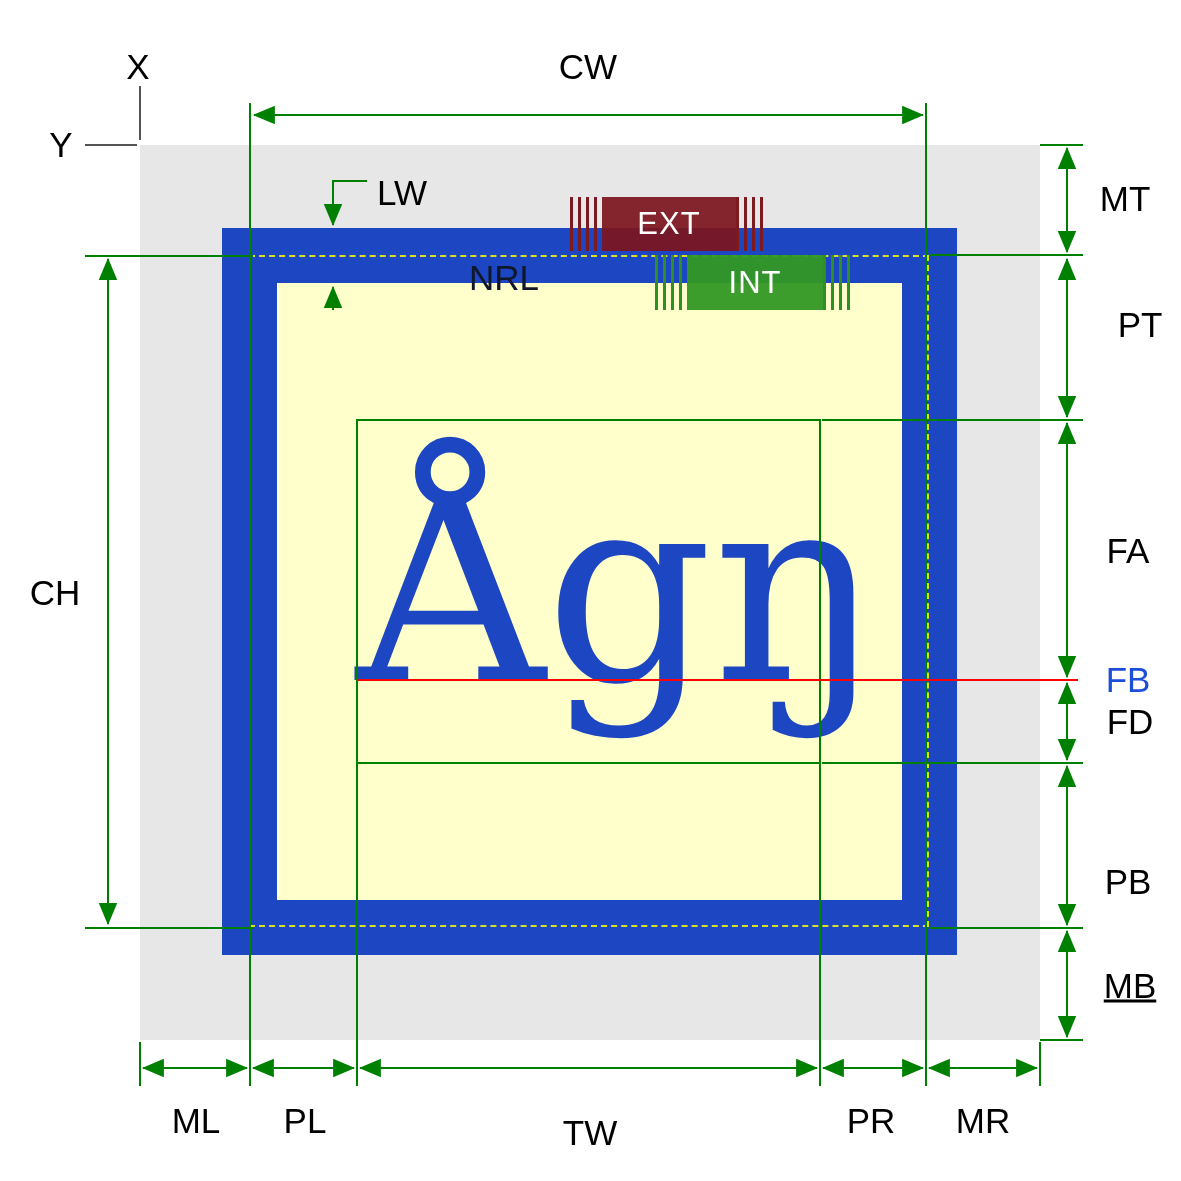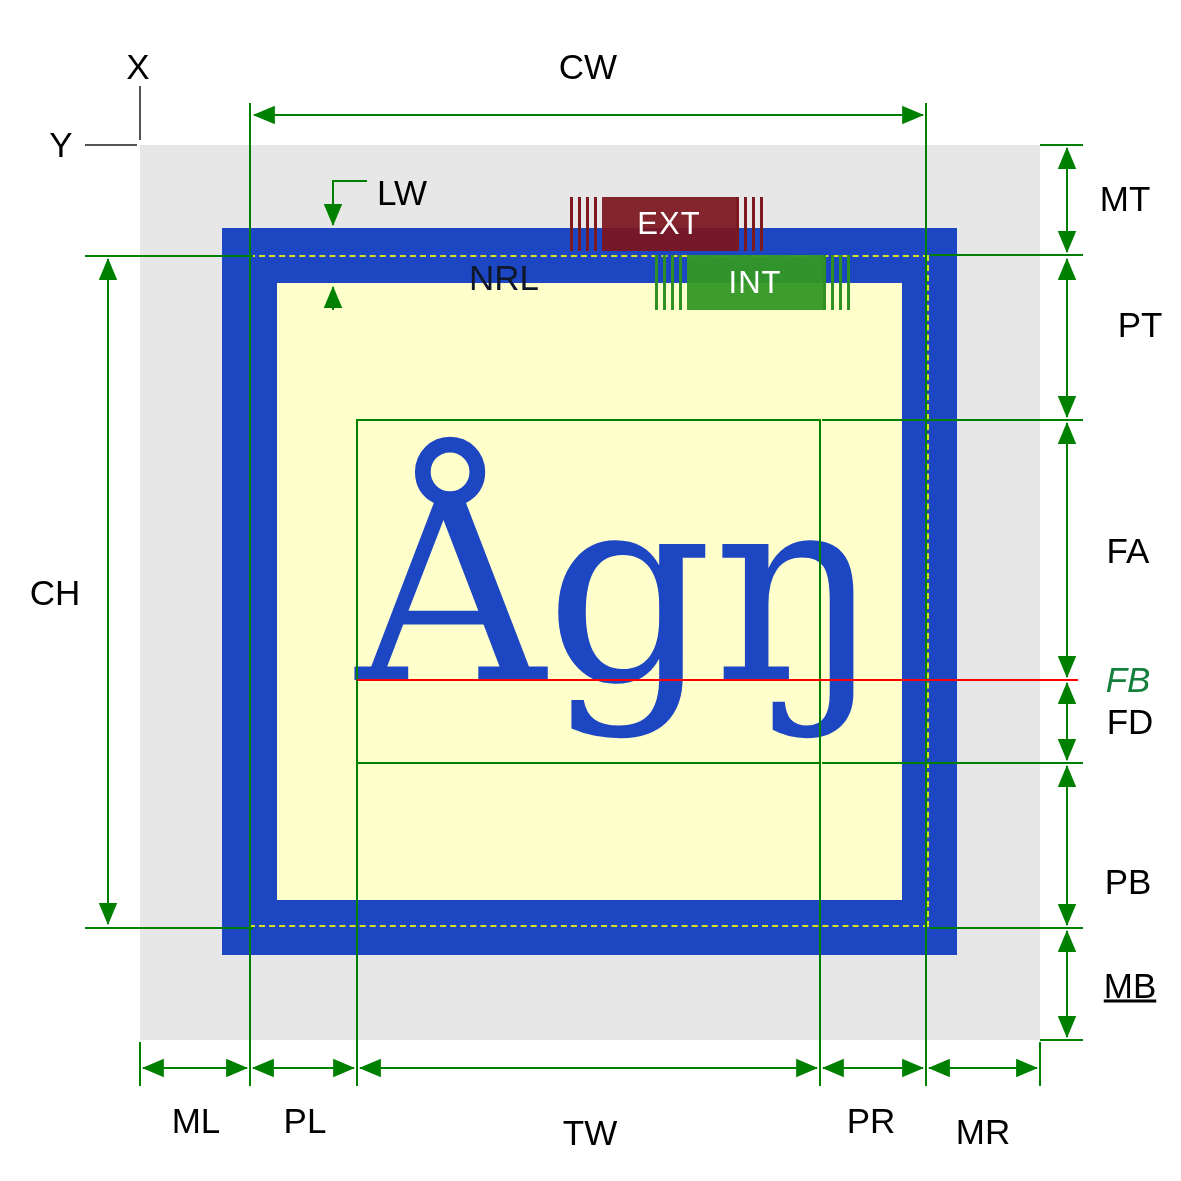--- a/index.html
+++ b/index.html
@@ -26,21 +26,21 @@
   .hatch-green{width:32px;background:repeating-linear-gradient(90deg,#2e8f24 0 3px,rgba(0,0,0,0) 3px 8px);}
   .ext-mid{flex:1;background:rgba(124,22,30,0.93);display:flex;align-items:center;justify-content:center;}
   .int-mid{flex:1;background:rgba(49,152,36,0.95);display:flex;align-items:center;justify-content:center;}
   .ovl-label{color:#ffffff;font-size:31px;letter-spacing:1px;}
   
   .lbl{
     position:absolute;transform:translate(-50%,-50%);
     font-size:35px;color:#000;white-space:nowrap;line-height:1;
   }
   .lbl-white{color:#0f172a;margin-top:19px;}
-  .lbl-darkred{color:#15803d;font-style:italic;}
+  .lbl-darkred{color:#1d4ed8;}
   svg.overlay{position:absolute;left:0;top:0;}
 </style>
 </head>
 <body>
 
 <div class="stage">
 
   <div class="abs margin-area"></div>
   <div class="abs border-box"></div>
   <div class="abs nrl-dash"></div>
@@ -126,15 +126,15 @@
   <span class="lbl" style="left:1128px;top:324px;margin-left:12px;">PT</span>
   <span class="lbl" style="left:1128px;top:550px;">FA</span>
   <span class="lbl lbl-darkred" style="left:1128px;top:679px;">FB</span>
   <span class="lbl" style="left:1130px;top:721px;">FD</span>
   <span class="lbl" style="left:1128px;top:845px;margin-top:36px;">PB</span>
   <span class="lbl" style="left:1130px;top:985px;text-decoration:underline;">MB</span>
   <span class="lbl" style="left:196px;top:1120px;text-align:center;">ML</span>
   <span class="lbl" style="left:305px;top:1120px;">PL</span>
   <span class="lbl" style="left:590px;top:1132px;">TW</span>
   <span class="lbl" style="left:871px;top:1120px;text-align:right;">PR</span>
-  <span class="lbl" style="left:983px;top:1120px;margin-top:11px;">MR</span>
+  <span class="lbl" style="left:983px;top:1120px;">MR</span>
 
 </div>
 
 </body></html>

